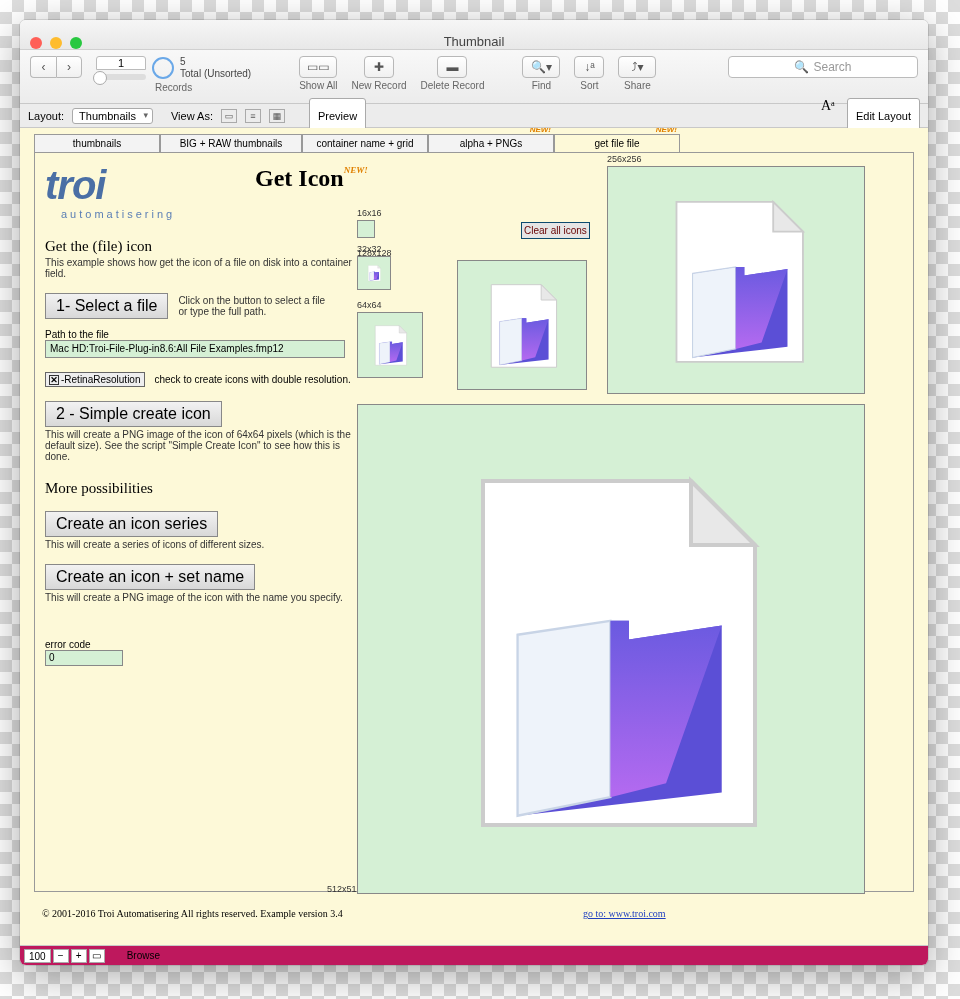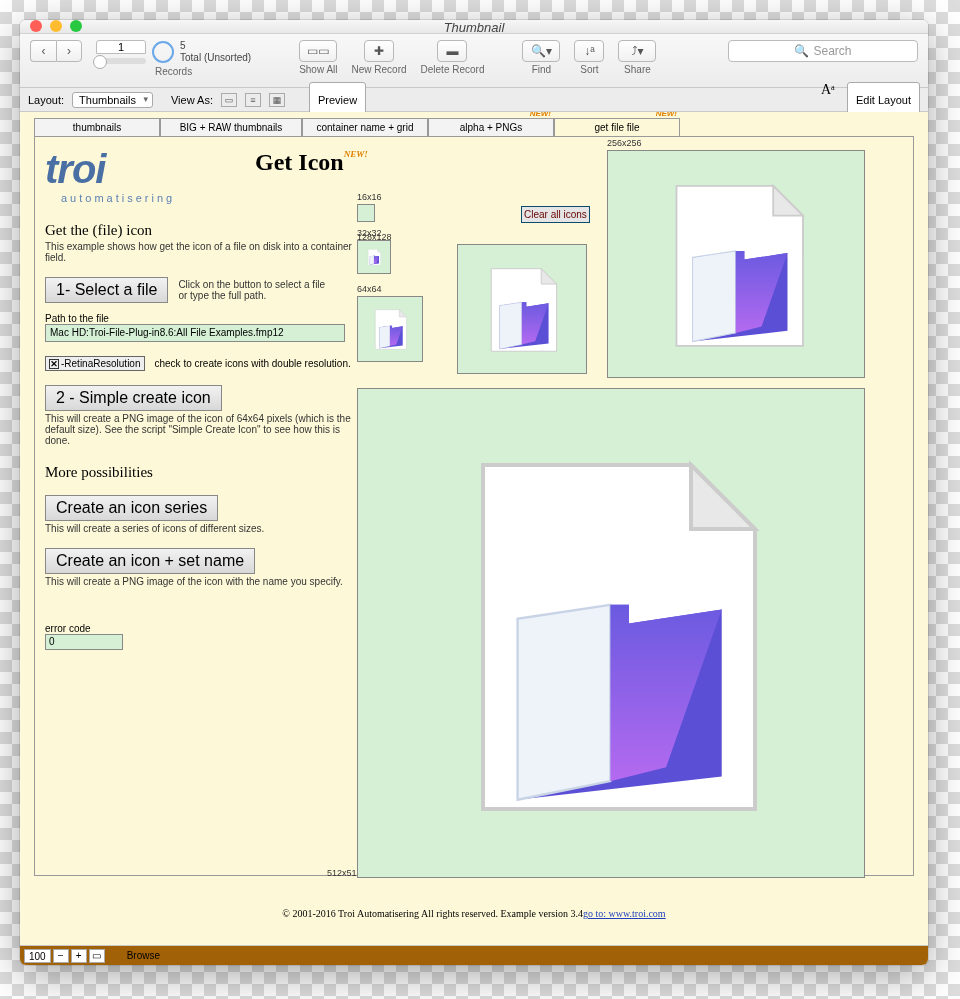--- a/index.html
+++ b/index.html
@@ -16,25 +16,24 @@
 }
 .window {
   width: 908px; height: 945px;
   background: #fff;
   border-radius: 6px;
   box-shadow: 0 10px 40px rgba(0,0,0,0.35), 0 0 0 1px rgba(0,0,0,0.1);
   overflow: hidden;
   display: flex; flex-direction: column;
 }
 .titlebar {
-  height: 14px; display: flex; align-items: flex-start;
+  height: 30px; display: flex; align-items: flex-end;
   background: linear-gradient(#f6f6f6,#e8e8e8);
   border-bottom: 1px solid #d0d0d0;
   position: relative;
-  font-style: italic;
 }
 .traffic { display: flex; gap: 8px; padding-left: 10px; }
 .traffic span { width: 12px; height: 12px; border-radius: 50%; display: block; }
 .tl-close { background:#ff5f57; } .tl-min { background:#febc2e; } .tl-max { background:#28c840; }
 .title { position: absolute; left:0; right:0; text-align:center; font-size:13px; color:#444; }
 .toolbar {
   height: 54px; background: linear-gradient(#f8f8f8,#ececec);
   border-bottom: 1px solid #c8c8c8;
   display: flex; align-items: flex-start; padding: 6px 10px 0 10px; gap: 14px;
 }
@@ -99,26 +98,27 @@
 }
 .chk { display:inline-flex; align-items:center; gap:2px; border:1px solid #666; padding:1px 3px; font-size:10px; background:#eee; }
 .chk-x { width:10px; height:10px; border:1px solid #333; display:inline-flex; align-items:center; justify-content:center; font-size:9px; font-weight:bold; }
 .err-input { border:1px solid #888; background:#d5f0d5; width:78px; height:16px; padding:1px 3px; font-size:10px; }
 .preview-area { position:absolute; left:322px; top:55px; width:520px; height:690px; }
 .preview-box { position:absolute; border:1px solid #888; background:#d5f0d5; display:flex; align-items:center; justify-content:center; }
 .preview-lbl { position:absolute; font-size:9px; color:#333; }
 .clear-btn { position:absolute; border:1px solid #0c4a6e; background:#e5e5e5; color:#600; font-size:10px; padding:2px 2px; }
 .footer {
   position:absolute; left:14px; right:14px; bottom:26px;
-  display:flex; justify-content:center; font-size:10px; font-family:Georgia,serif;
+  display:flex; justify-content:space-between; font-size:10px; font-family:Georgia,serif;
   padding:0 8px;
+  gap:23px;
 }
 .footer a { color:#2040c0; text-decoration:underline; }
 .statusbar {
-  height:20px; background:#a16207; border-top:1px solid #c8c8c8;
+  height:20px; background:#be185d; border-top:1px solid #c8c8c8;
   display:flex; align-items:center; font-size:10px; gap:2px; padding-left:4px;
 }
 .sb-box { border:1px solid #aaa; background:#fff; width:16px; height:14px; display:flex; align-items:center; justify-content:center; font-size:10px; }
 .sb-zoom { border:1px solid #aaa; background:#fff; padding:0 4px; height:14px; line-height:13px; }
 </style>
 </head>
 <body>
 
 <div class="window">
 

